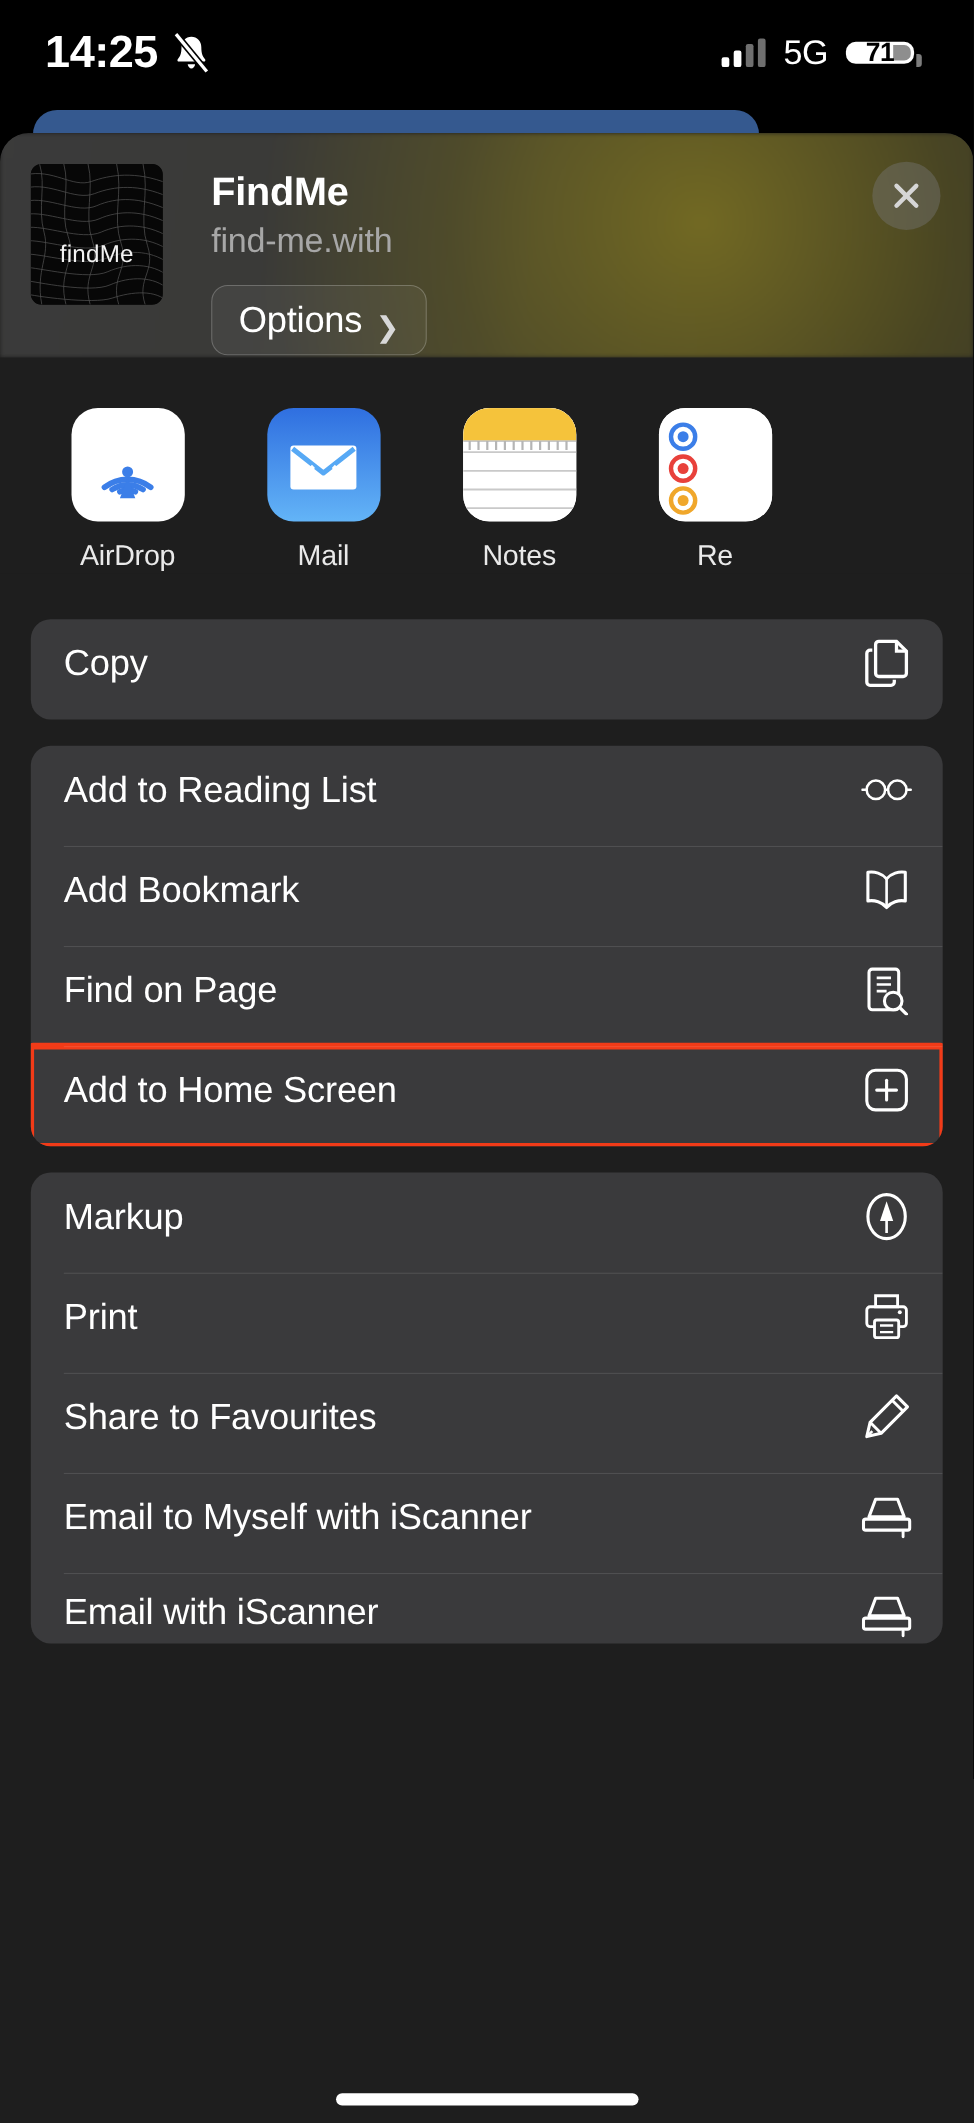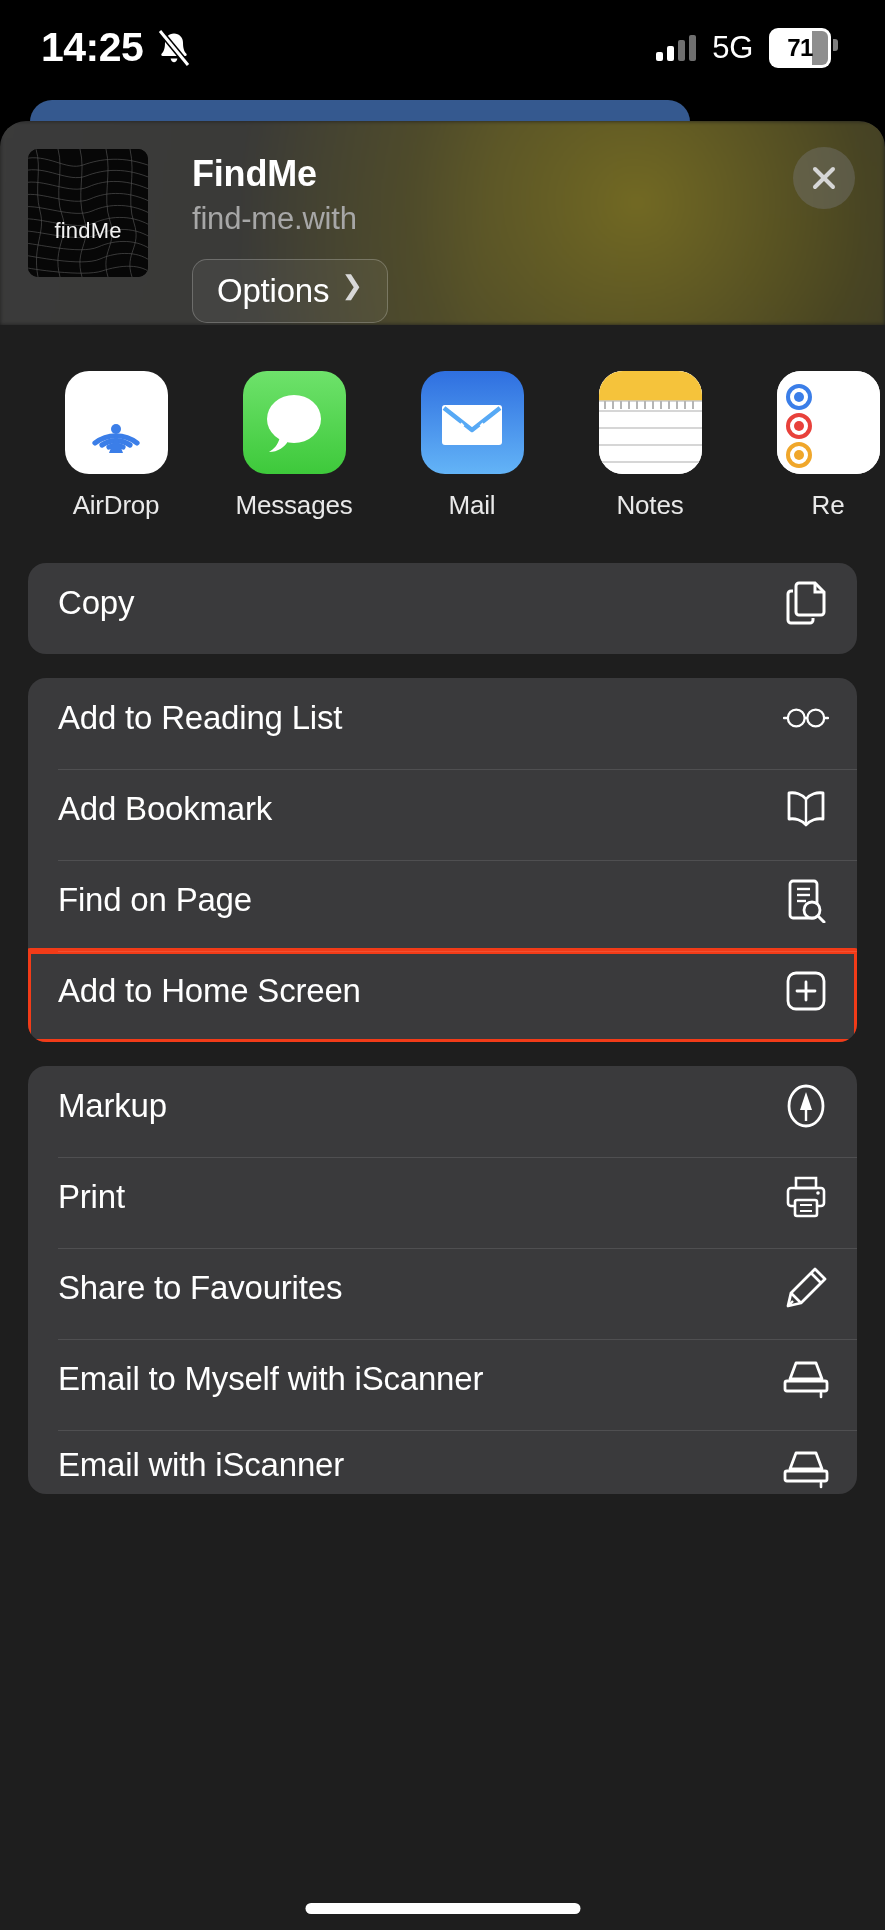--- a/index.html
+++ b/index.html
@@ -26,21 +26,21 @@
 
   .sig{ display:flex; align-items:flex-end; gap:4px; height:26px; }
   .sig i{ display:block; width:7px; border-radius:2px; background:#fff; }
   .sig i.b1{ height:9px; }
   .sig i.b2{ height:15px; }
   .sig i.b3{ height:21px; background:#6f6f6f; }
   .sig i.b4{ height:26px; background:#6f6f6f; }
 
   .net{ font-size:31px; font-weight:500; letter-spacing:-0.3px; }
 
-  .batt{ position:relative; width:62px; height:40px; }
+  .batt{ position:relative; width:62px; height:20px; }
   .batt-body{
     position:absolute; inset:0; border-radius:9px; background:#fff;
     display:flex; align-items:center; justify-content:center;
   }
   .batt-fill{
     position:absolute; right:3px; top:3px; bottom:3px; width:26%;
     background:#8e8e8e; border-radius:0 6px 6px 0;
   }
   .batt-num{
     position:relative; z-index:2; color:#000; font-size:24px; font-weight:700;
@@ -86,21 +86,21 @@
   .thumb svg{ position:absolute; inset:0; }
   .thumb-label{
     position:relative; z-index:2; color:#f2f2f2; font-size:22px;
     letter-spacing:0.2px; margin-top:36px;
   }
 
   .hdr-text{ margin-left:44px; flex:1 1 auto; padding-top:4px; }
   .hdr-title{ color:#fff; font-size:36px; font-weight:700; letter-spacing:-0.2px; }
   .hdr-sub{ color:#a7a7a7; font-size:31px; margin-top:6px; letter-spacing:-0.2px; }
   .options-btn{
-    margin-top:22px; display:inline-flex; align-items:flex-start; gap:12px;
+    margin-top:22px; display:inline-flex; align-items:flex-end; gap:12px;
     padding:12px 24px; border:1.5px solid rgba(255,255,255,0.22);
     border-radius:15px; background:rgba(255,255,255,0.05);
   }
   .options-label{ color:#fff; font-size:33px; letter-spacing:-0.2px; }
   .chev{ color:#d8d8d8; font-size:26px; line-height:1; }
 
   .close-btn{
     position:absolute; top:26px; right:30px; width:62px; height:62px;
     border-radius:50%; background:rgba(120,120,120,0.42);
     display:flex; align-items:center; justify-content:center;
@@ -246,29 +246,20 @@
               <path d="M24 60 A25 25 0 0 1 52 60"></path>
               <path d="M31 62 A16 16 0 0 1 45 62"></path>
             </g>
             <circle cx="38" cy="44" r="5" fill="#3b7ee8"></circle>
             <path d="M38 49 L31 68 L45 68 Z" fill="#3b7ee8"></path>
           </svg>
         </div>
         <span class="app-name">AirDrop</span>
       </div>
 
-      <div class="app">
-        <div class="app-icon ic-messages">
-          <svg width="80" height="80" viewBox="0 0 80 80">
-            <ellipse cx="40" cy="36" rx="27" ry="24" fill="#fff"></ellipse>
-            <path d="M26 54 C 24 62, 20 66, 15 69 C 24 69, 31 64, 34 58 Z" fill="#fff"></path>
-          </svg>
-        </div>
-        <span class="app-name">Messages</span>
-      </div>
 
       <div class="app">
         <div class="app-icon ic-mail">
           <svg width="72" height="72" viewBox="0 0 72 72">
             <rect x="6" y="18" width="60" height="40" rx="3" fill="#fff"></rect>
             <path d="M8 21 L36 43 L64 21" fill="none" stroke="#57a9f5" stroke-width="4.5" stroke-linejoin="round"></path>
             <path d="M8 55 L27 37 M64 55 L45 37" fill="none" stroke="#fff" stroke-width="4"></path>
           </svg>
         </div>
         <span class="app-name">Mail</span>

